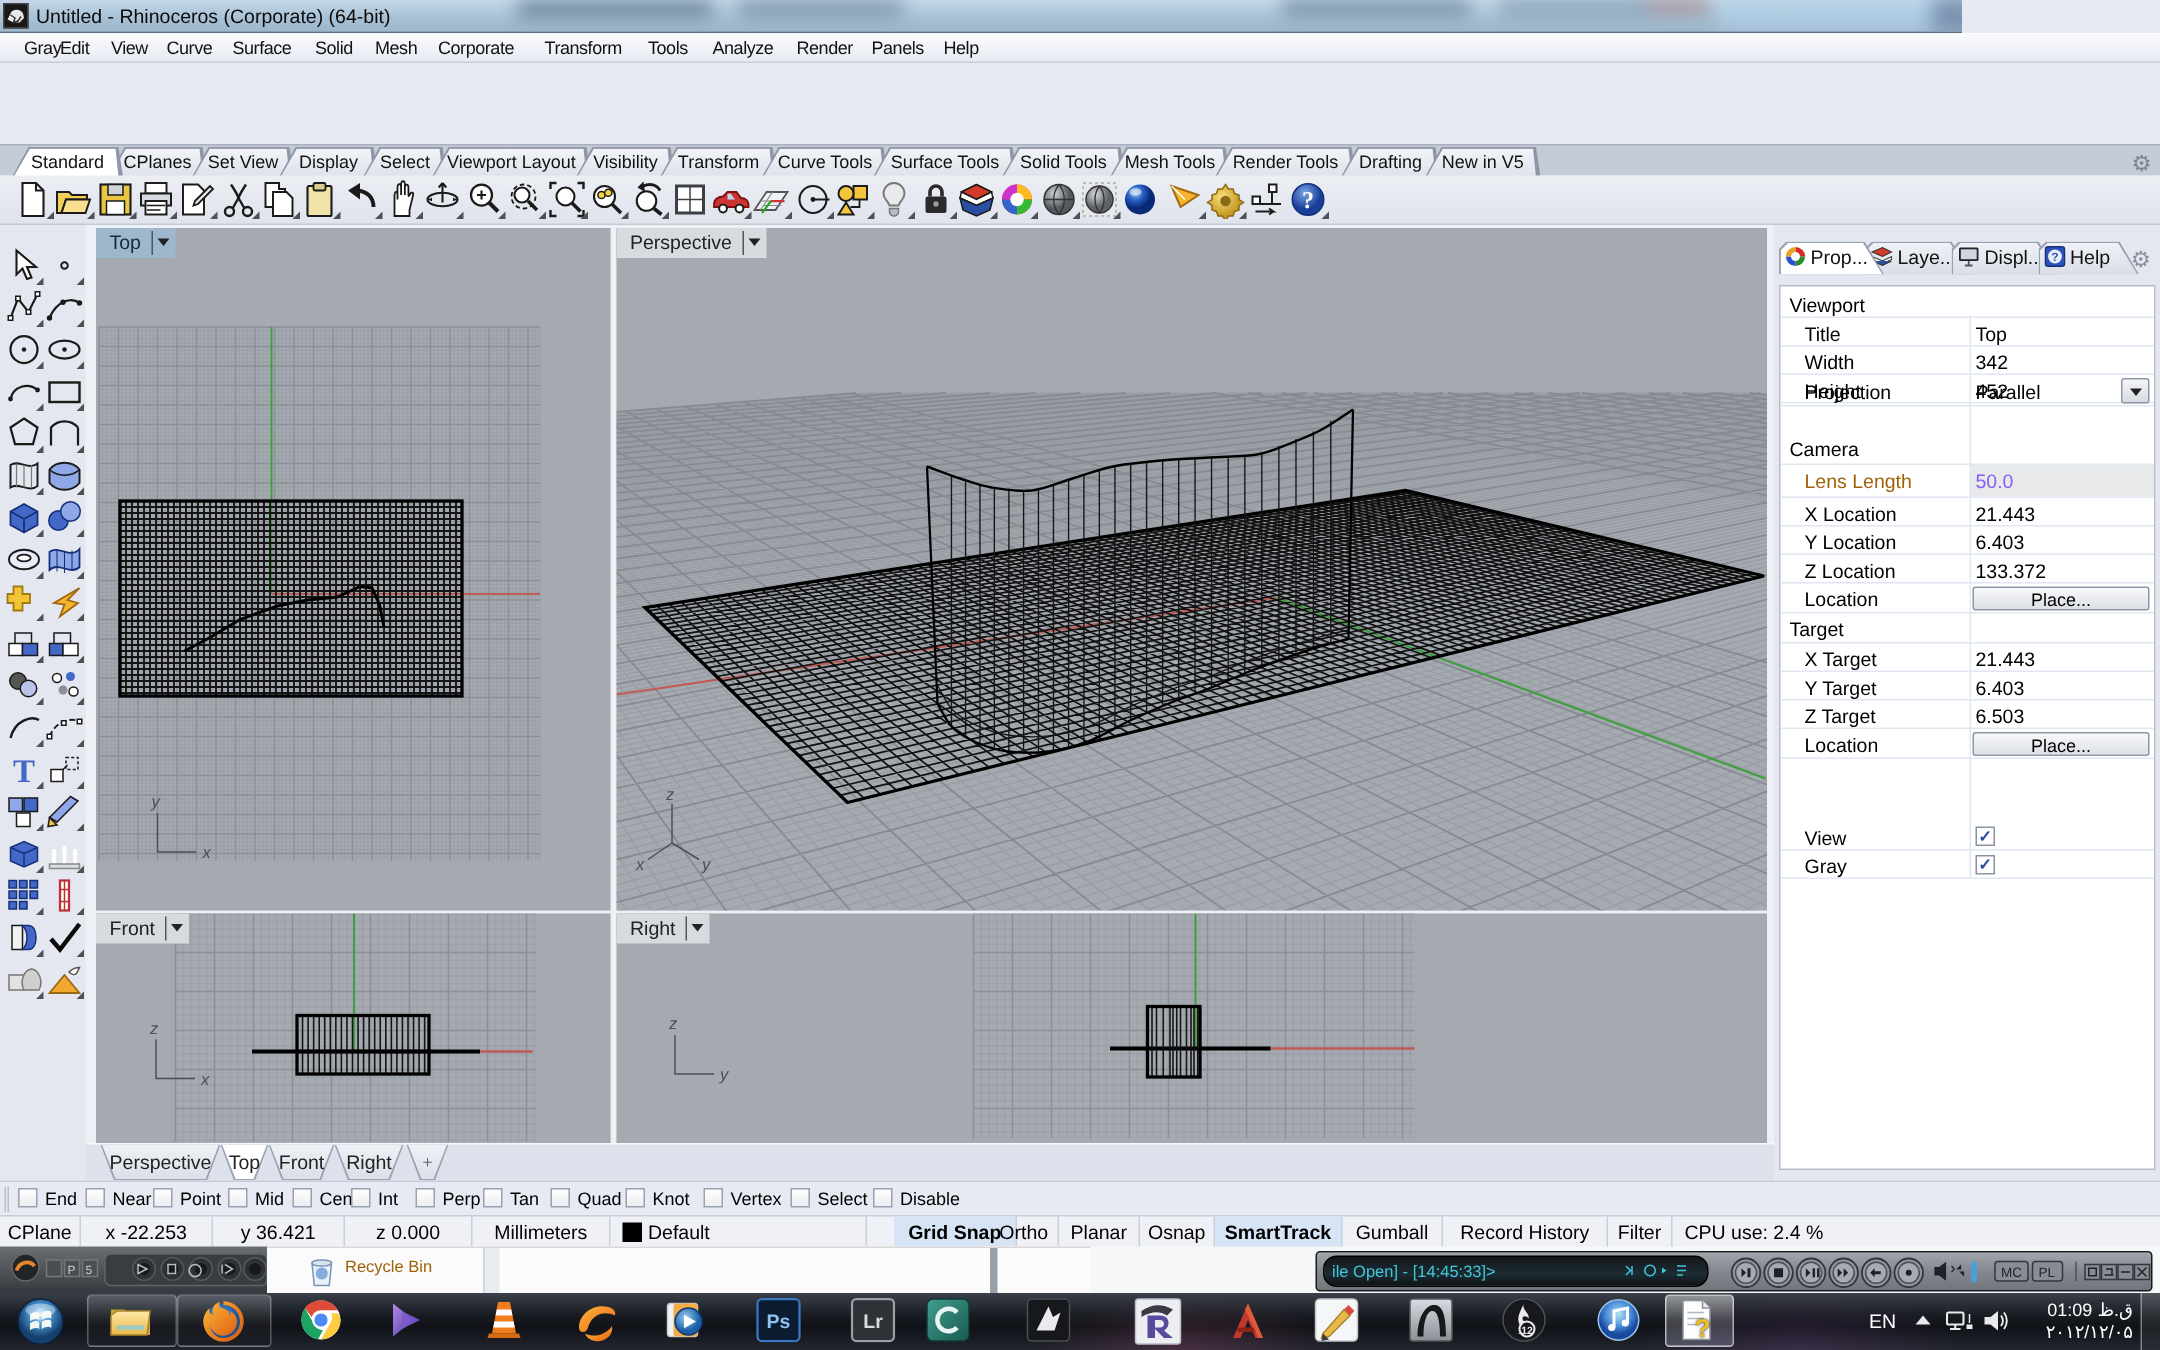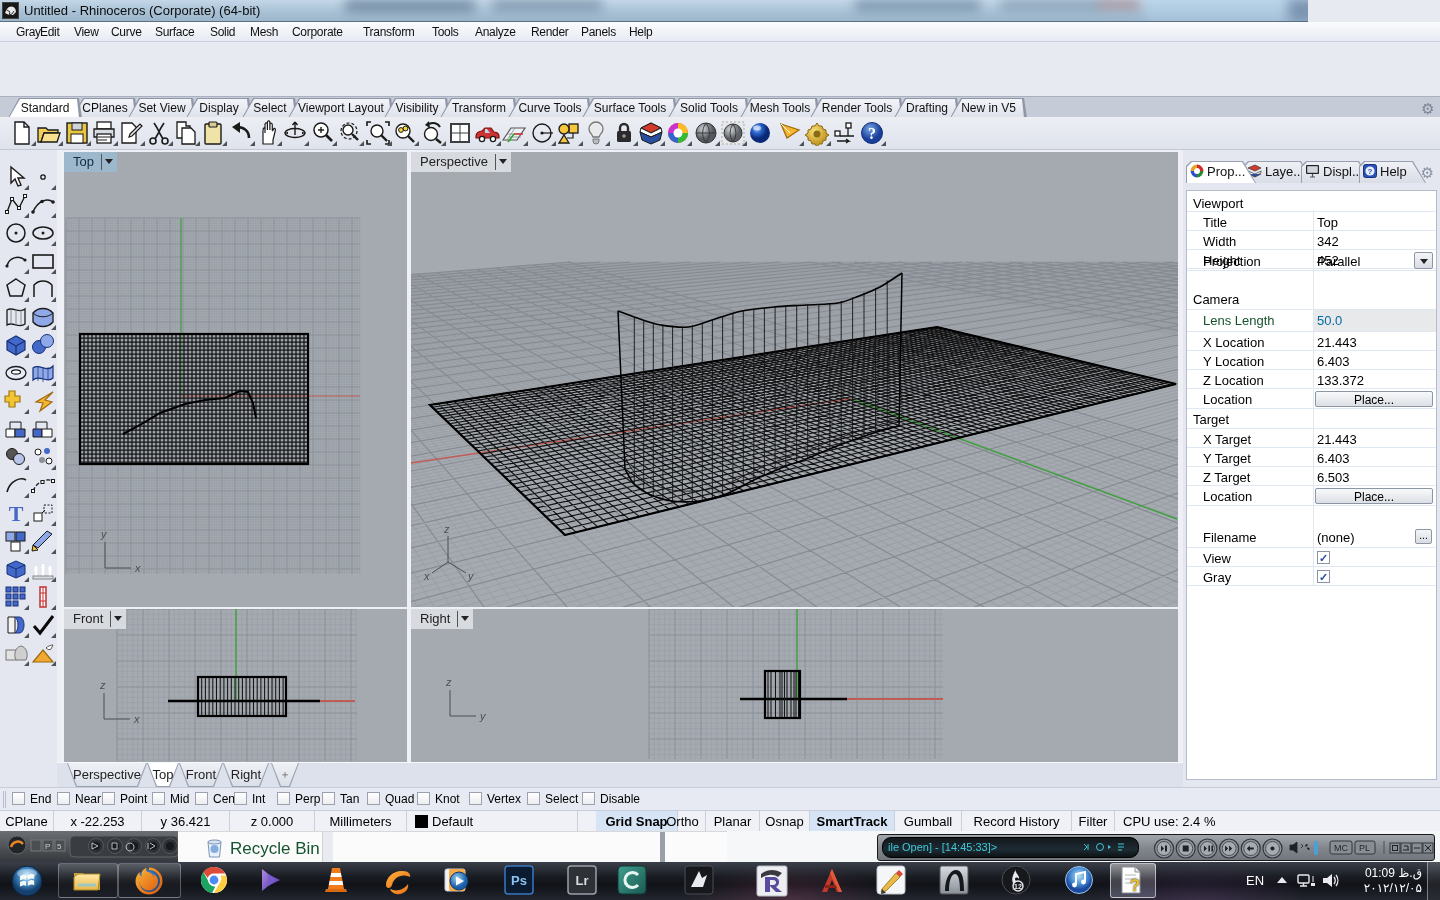--- a/index.html
+++ b/index.html
@@ -768,22 +768,22 @@
             <span class="val">Parallel</span>
             <div style="position:absolute;right:3px;top:1px;width:19px;height:17px;background:linear-gradient(#f4f5f7,#d8dce2);border:1px solid #8c96a5;border-radius:2px">
               <div style="position:absolute;left:5px;top:6px;width:0;height:0;border-left:4px solid transparent;border-right:4px solid transparent;border-top:5px solid #222"></div>
             </div>
           </div>
           <div class="prow hdr" style="top:98px;height:21px">
             <span class="lab">Camera</span>
           </div>
           <div class="prow" style="top:119px;height:22px">
             <div style="position:absolute;left:127px;top:0;width:122px;height:21px;background:#e8e9eb"></div>
-            <span class="lab" style="color:#14532d">Lens Length</span>
-            <span class="val" style="color:#0369a1">50.0</span>
+            <span class="lab" style="color:#a16207">Lens Length</span>
+            <span class="val" style="color:#8b5cf6">50.0</span>
           </div>
           <div class="prow" style="top:141px;height:19px">
             <span class="lab">X Location</span>
             <span class="val">21.443</span>
           </div>
           <div class="prow" style="top:160px;height:19px">
             <span class="lab">Y Location</span>
             <span class="val">6.403</span>
           </div>
           <div class="prow" style="top:179px;height:19px">
@@ -805,25 +805,20 @@
             <span class="lab">Y Target</span>
             <span class="val">6.403</span>
           </div>
           <div class="prow" style="top:276px;height:19px">
             <span class="lab">Z Target</span>
             <span class="val">6.503</span>
           </div>
           <div class="prow" style="top:295px;height:20px">
             <span class="lab">Location</span>
             <div class="pbtn">Place...</div>
-          </div>
-          <div class="prow" style="top:336px;height:21px">
-            <span class="lab">Filename</span>
-            <span class="val">(none)</span>
-            <div style="position:absolute;right:4px;top:2px;width:17px;height:15px;background:linear-gradient(#f4f5f7,#d8dce2);border:1px solid #8c96a5;border-radius:2px;font-size:10px;text-align:center">...</div>
           </div>
           <div class="prow" style="top:357px;height:19px">
             <span class="lab">View</span>
             <div class="chk">✓</div>
           </div>
           <div class="prow" style="top:376px;height:19px">
             <span class="lab">Gray</span>
             <div class="chk">✓</div>
           </div>
         </div>
@@ -900,21 +895,21 @@
           <circle cx="170" cy="15" r="7.5" fill="#2e3135" stroke="#55595e"></circle>
           <circle cx="170" cy="15" r="4" fill="#17191c"></circle>
 <path d="M92 12l6 3-6 3zM112 12h5v6h-5zM130 12a4 4 0 1 0 .1 0M150 12l5 3-5 3m-2-6v6" stroke="#b8bcc2" fill="none"></path>
         </svg></div>
 <div style="position:absolute;left:178px;top:0;width:549px;height:31px;background:#fbfbfc;border-top:1px solid #d8d8d8">
 <svg style="position:absolute;left:28px;top:5px" width="17" height="21" viewBox="0 0 17 21">
           <path d="M2 5h13l-1.5 15h-10z" fill="#e8f0f8" stroke="#7a94b8"></path>
           <ellipse cx="8.5" cy="5" rx="6.5" ry="2" fill="#d8e4f0" stroke="#7a94b8"></ellipse>
           <circle cx="8.5" cy="12" r="4" fill="#5a8fd0" opacity=".7"></circle>
         </svg>
-<span style="position:absolute;left:52px;top:7px;font-size:17px;color:#14532d">Recycle Bin</span>
+<span style="position:absolute;left:52px;top:7px;font-size:11px;color:#a16207">Recycle Bin</span>
 <div style="position:absolute;left:144px;top:0;width:11px;height:31px;background:#e8ecf0;border-left:1px solid #cdd2d8"></div>
 <div style="position:absolute;left:482px;top:0;width:5px;height:31px;background:#9aa0a8"></div>
 </div>
 <div style="position:absolute;left:877px;top:3px;width:558px;height:27px;background:linear-gradient(#a2a7ad,#83888f 50%,#71767d);border:1px solid #17191c;border-radius:3px">
 <div style="position:absolute;left:4px;top:2px;width:257px;height:21px;background:linear-gradient(#13181c,#1d2b33 60%,#0e1316);border-radius:9px;border:1px solid #000"></div>
 <svg style="position:absolute;left:0;top:0" width="556" height="25" viewBox="0 0 556 25">
 <text x="10" y="16" font-family="Liberation Sans" font-size="11" fill="#3fc8d8">ile Open] - [14:45:33]&gt;</text>
 <path d="M206 9l3 3-3 3m4-6v6" stroke="#3fc8d8" fill="none"></path>
           <circle cx="222" cy="12" r="3.5" stroke="#3fc8d8" fill="none"></circle>
           <path d="M230 10l3 2-3 2z" fill="#3fc8d8"></path>

